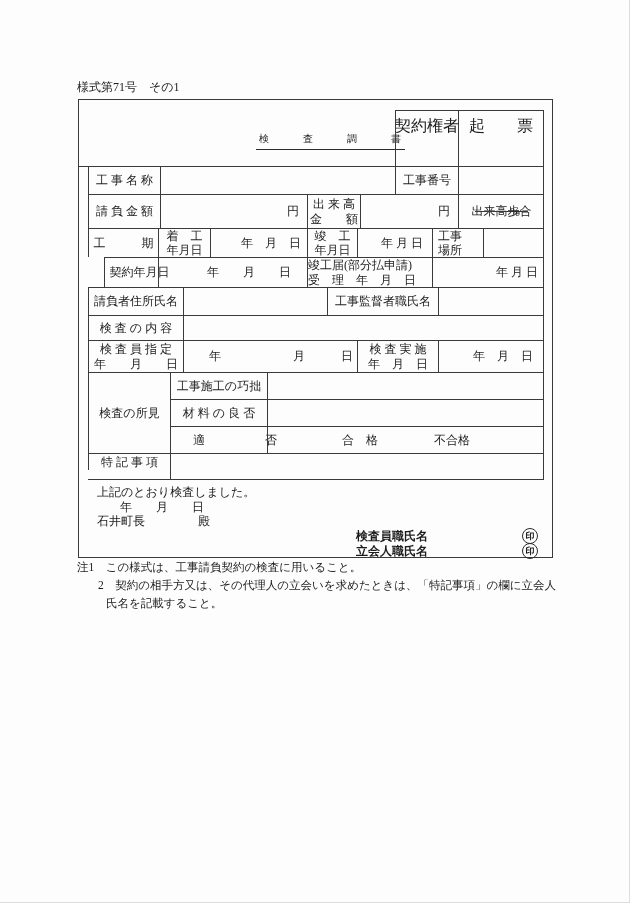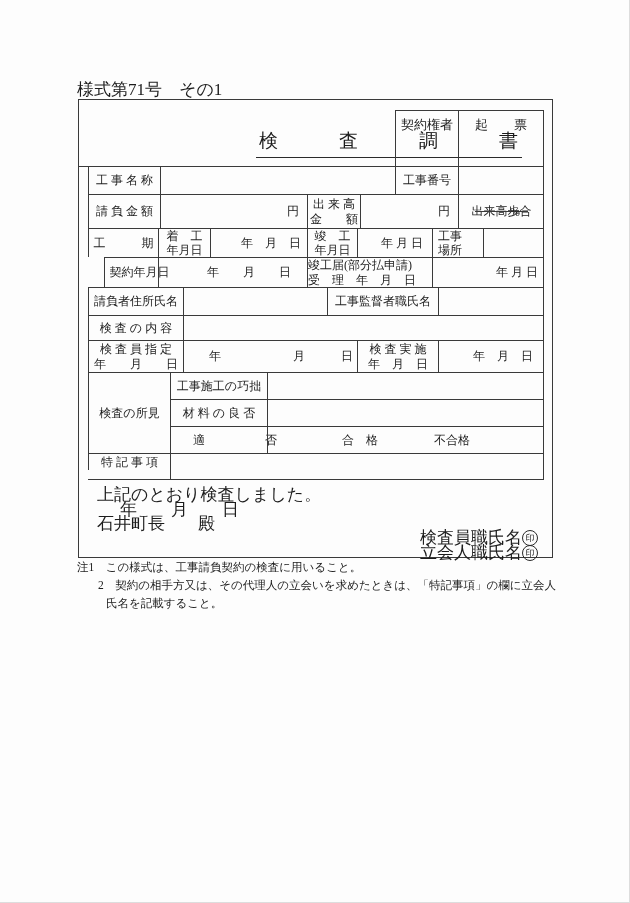--- a/index.html
+++ b/index.html
@@ -8,45 +8,45 @@
     width:630px;height:903px;
     background:#fdfdfd;
     font-family:"Liberation Serif", serif;
     color:#1c1c1c;
     overflow:hidden;
     border-right:1px solid #ddd;
     border-bottom:1px solid #ddd;
     box-sizing:border-box;
   }
   .abs{position:absolute;box-sizing:border-box;}
-  .txt{font-size:17px;line-height:1.2;white-space:pre;}
+  .txt{font-size:12px;line-height:1.2;white-space:pre;}
   .frame{border:1px solid #3a3a3a;}
   
   .tablewrap{border-right:1px solid #3a3a3a;border-bottom:1px solid #3a3a3a;}
   .cell{
     position:absolute;box-sizing:border-box;
     border-top:1px solid #3a3a3a;border-left:1px solid #3a3a3a;
     display:flex;align-items:center;justify-content:center;
     font-size:12px;line-height:1.2;white-space:pre;
   }
   .cell.col{flex-direction:column;}
   .cell.right{justify-content:flex-end;}
   .half{width:100%;height:50%;display:flex;align-items:center;justify-content:center;box-sizing:border-box;}
   .half.right{justify-content:flex-end;}
   .half+.half{border-top:1px solid #3a3a3a;}
   .stampbox{border:1px solid #3a3a3a;display:flex;}
-  .stampbox .sb{box-sizing:border-box;display:flex;justify-content:center;padding-top:5px;font-size:13px;white-space:pre;}
+  .stampbox .sb{box-sizing:border-box;display:flex;justify-content:center;padding-top:5px;font-size:16px;white-space:pre;}
   .stampbox .sb+.sb{border-left:1px solid #3a3a3a;}
   .titlewrap{text-align:center;}
   .titlewrap span{
     display:inline-block;border-bottom:1.5px solid #2a2a2a;
-    padding:0 3px 3px 3px;font-size:19px;letter-spacing:1px;white-space:pre;margin-left:48px;
+    padding:0 3px 3px 3px;font-size:10px;letter-spacing:1px;white-space:pre;margin-left:48px;
   }
   .hairline{background:#3a3a3a;}
-  .sigrow{display:flex;justify-content:flex-end;align-items:center;}
+  .sigrow{display:flex;justify-content:space-between;align-items:center;font-weight:bold;}
   .sealcircle{
     display:inline-flex;align-items:center;justify-content:center;
     width:14px;height:14px;border:1px solid #2a2a2a;border-radius:50%;
     font-size:9px;line-height:1;
   }
   .passline{display:flex;align-items:center;justify-content:center;gap:56px;}
 </style>
 </head>
 <body>
 

